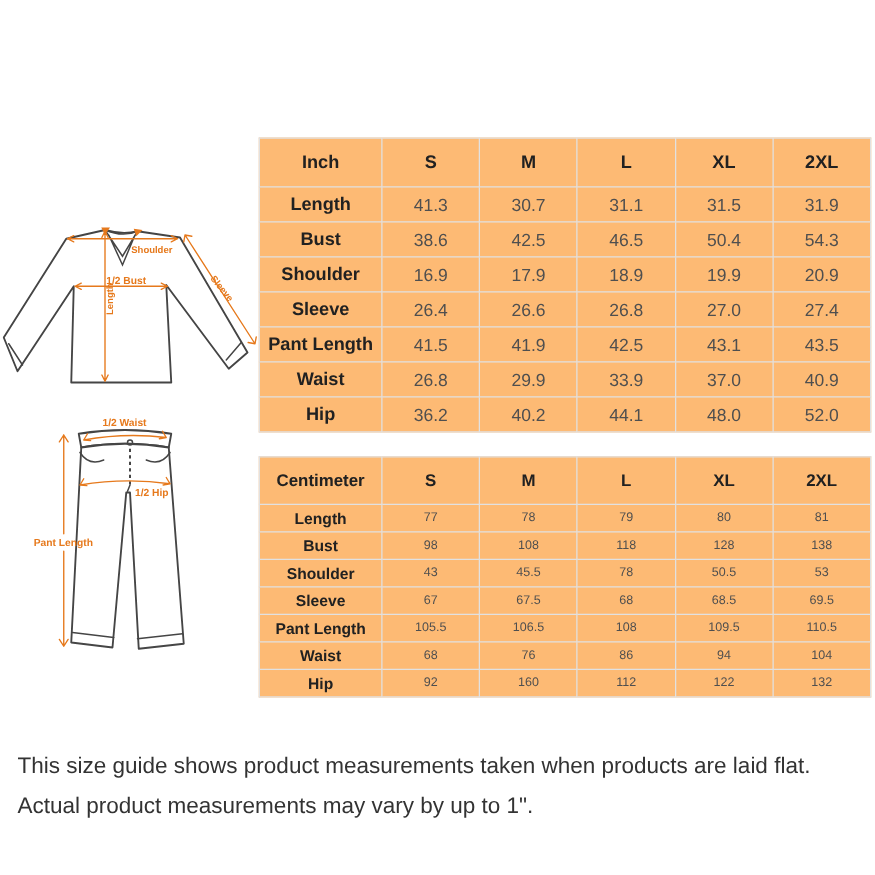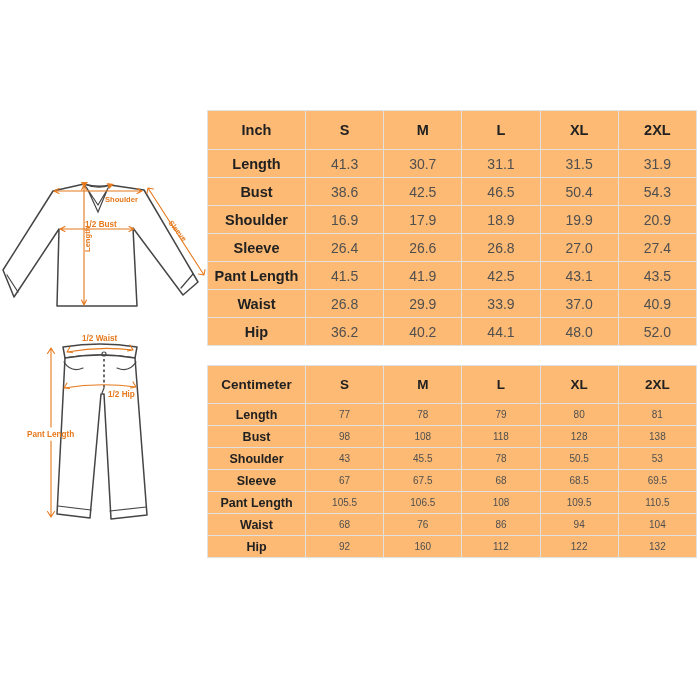--- a/index.html
+++ b/index.html
@@ -234,14 +234,15 @@
           <th>Hip</th>
           <td>92</td>
           <td>160</td>
           <td>112</td>
           <td>122</td>
           <td>132</td>
         </tr>
       </tbody>
     </table>
 
+  <p class="footnote">This size guide shows product measurements taken when products are laid flat. Actual product measurements may vary by up to 1".</p>
 
 </div>
 
 </body></html>

